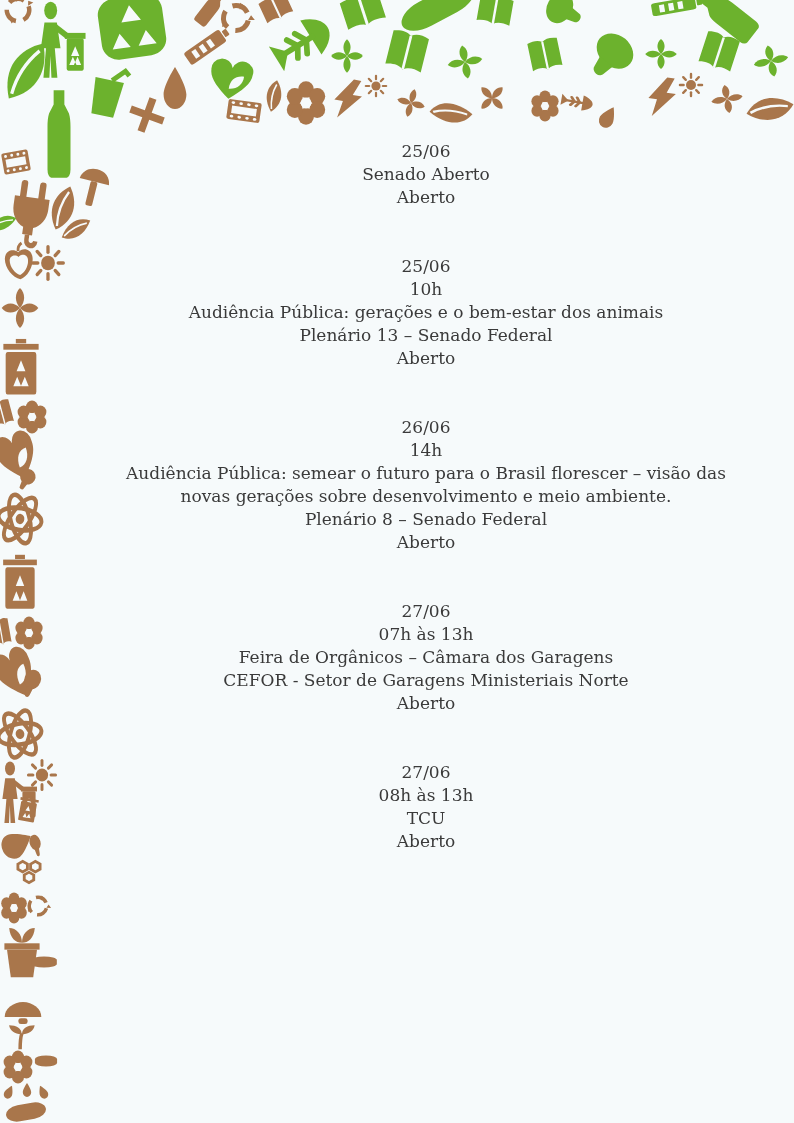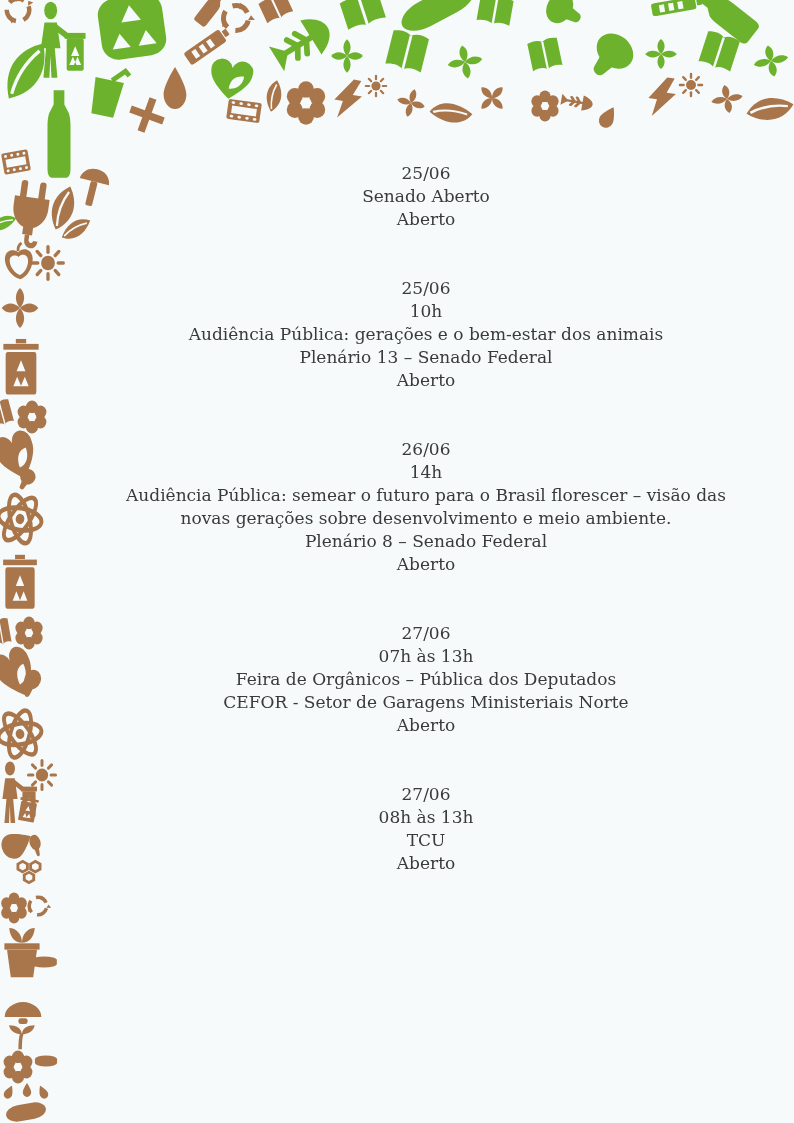--- a/index.html
+++ b/index.html
@@ -1,20 +1,20 @@
 <!DOCTYPE html>
 <html><head>
 <meta charset="utf-8">
 <style>
   html,body{margin:0;padding:0;}
   body{background:#f6fafb;font-family:"DejaVu Serif","Liberation Serif",serif;}
   .page{position:relative;width:794px;height:1123px;background:#f6fafb;overflow:hidden;}
   .decor{position:absolute;inset:0;pointer-events:none;}
   .dec{position:absolute;overflow:visible;}
-  .content{position:absolute;left:100px;top:162px;width:652px;text-align:center;
+  .content{position:absolute;left:100px;top:140px;width:652px;text-align:center;
            color:#3a3a3a;font-size:17px;line-height:23px;}
   .event{margin-bottom:46px;}
   .line{min-height:23px;}
   .defs{position:absolute;width:0;height:0;}
 </style>
 </head>
 <body>
 
 <svg class="defs" aria-hidden="true">
   <defs>
@@ -450,21 +450,21 @@
       <div class="line">26/06</div>
       <div class="line">14h</div>
       <div class="line">Audiência Pública: semear o futuro para o Brasil florescer – visão das novas gerações sobre desenvolvimento e meio ambiente.</div>
       <div class="line">Plenário 8 – Senado Federal</div>
       <div class="line">Aberto</div>
     </div>
 
     <div class="event">
       <div class="line">27/06</div>
       <div class="line">07h às 13h</div>
-      <div class="line">Feira de Orgânicos – Pública dos Deputados</div>
+      <div class="line">Feira de Orgânicos – Câmara dos Garagens</div>
       <div class="line">CEFOR - Setor de Garagens Ministeriais Norte</div>
       <div class="line">Aberto</div>
     </div>
 
     <div class="event">
       <div class="line">27/06</div>
       <div class="line">08h às 13h</div>
       <div class="line">TCU</div>
       <div class="line">Aberto</div>
     </div>

